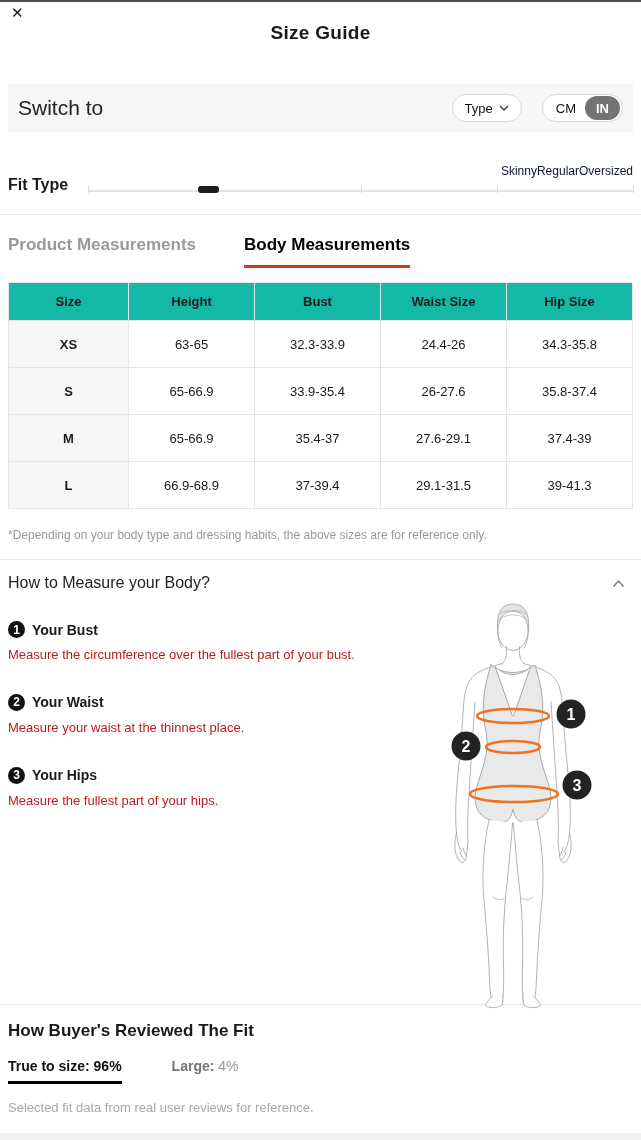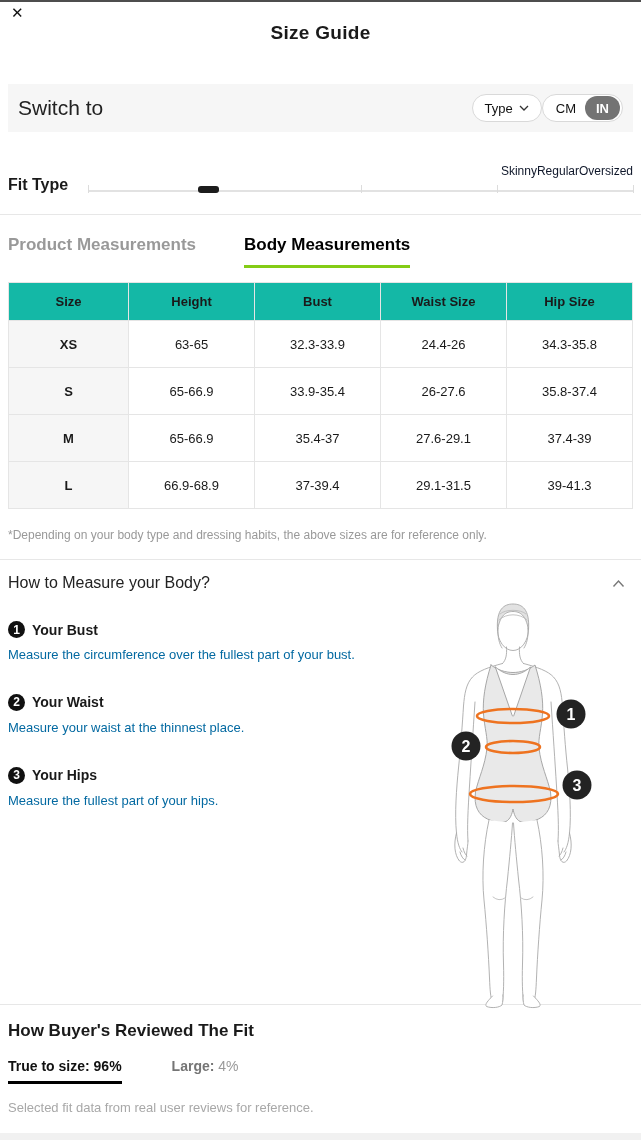--- a/index.html
+++ b/index.html
@@ -9,21 +9,21 @@
   .top-line { height:2px; background:#4d4d4d; width:100%; }
   .close-btn { position:absolute; top:5px; left:11px; font-size:15px; line-height:1;
                color:#111; cursor:pointer; }
   .page-title { text-align:center; padding-top:20px; font-size:19px; font-weight:bold;
                 letter-spacing:.3px; }
 
   
   .switch-bar { margin:40px 8px 0 8px; height:48px; background:#f6f6f6;
                 display:flex; align-items:center; padding:0 10px; }
   .switch-label { font-size:21px; color:#222; }
-  .switch-right { margin-left:auto; display:flex; align-items:center; gap:0;justify-content:center; }
+  .switch-right { margin-left:auto; display:flex; align-items:center; gap:20px;justify-content:center; }
   .pill { height:28px; border:1px solid #d9d9d9; border-radius:14px; background:#fff;
           display:flex; align-items:center; font-size:13px; color:#111; }
   .type-pill { padding:0 12px; gap:6px; cursor:pointer; }
   .unit-toggle { padding:0 2px 0 0; }
   .unit-cm { padding:0 9px 0 13px; cursor:pointer; }
   .unit-in { background:#737373; color:#fff; font-weight:bold; border-radius:12px;
              height:24px; display:flex; align-items:center; padding:0 11px; cursor:pointer; }
 
   
   .fit-row { display:flex; margin:32px 8px 0 8px; }
@@ -36,21 +36,21 @@
   .fit-tick { position:absolute; bottom:1px; width:1px; height:8px; background:#dcdcdc; }
   .fit-handle { position:absolute; bottom:1px; width:21px; height:7px; background:#1c1c1c;
                 border-radius:3px; left:calc(22% - 10px); cursor:pointer; }
 
   .divider { height:1px; background:#e7e7e7; margin:20px 0 0 0; }
 
   
   .tabs { display:flex; margin:20px 8px 0 8px; gap:48px; }
   .tab { font-size:17px; font-weight:bold; padding-bottom:10px; cursor:pointer; }
   .tab.inactive { color:#999; }
-  .tab.active { color:#000; border-bottom:3px solid #84cc16; }
+  .tab.active { color:#000; border-bottom:3px solid #c2410c; }
 
   
   table.size-table { width:625px; margin:14px 8px 0 8px; border-collapse:collapse;
                      table-layout:fixed; }
   .size-table th, .size-table td { border:1px solid #e5e5e5; text-align:center;
                                    font-size:13px; }
   .size-table th { height:38px; background:#14b8a6; font-weight:bold; }
   .size-table td { height:47px; }
   .size-table td.size-col { background:#f6f6f6; font-weight:bold; }
   .size-table col.c0 { width:120px; }
@@ -62,21 +62,21 @@
                      position:relative; height:445px; }
   .measure-head { display:flex; align-items:center; }
   .measure-title { font-size:16px; color:#222; }
   .collapse-btn { margin-left:auto; margin-right:8px; cursor:pointer; display:flex; }
   .m-item { margin-top:29px; width:450px; }
   .m-item-head { display:flex; align-items:center; gap:7px; }
   .num-badge { width:17px; height:17px; border-radius:50%; background:#111; color:#fff;
                font-size:12px; font-weight:bold; display:flex; align-items:center;
                justify-content:center; }
   .m-item-title { font-size:14px; font-weight:bold; }
-  .m-item-desc { margin-top:8px; font-size:13px; color:#0369a1; line-height:1.45;
+  .m-item-desc { margin-top:8px; font-size:13px; color:#b91c1c; line-height:1.45;
                  max-width:445px; }
   .figure-wrap { position:absolute; top:40px; left:423px; width:216px; height:410px; }
 
   
   .review-section { border-top:1px solid #e7e7e7; padding:16px 8px 0 8px; }
   .review-title { font-size:17px; font-weight:bold; }
   .review-stats { display:flex; margin-top:17px; align-items:baseline; }
   .stat { font-size:14px; cursor:pointer; }
   .stat.selected { font-weight:bold; color:#111; border-bottom:3px solid #000;
                    padding-bottom:7px; }

